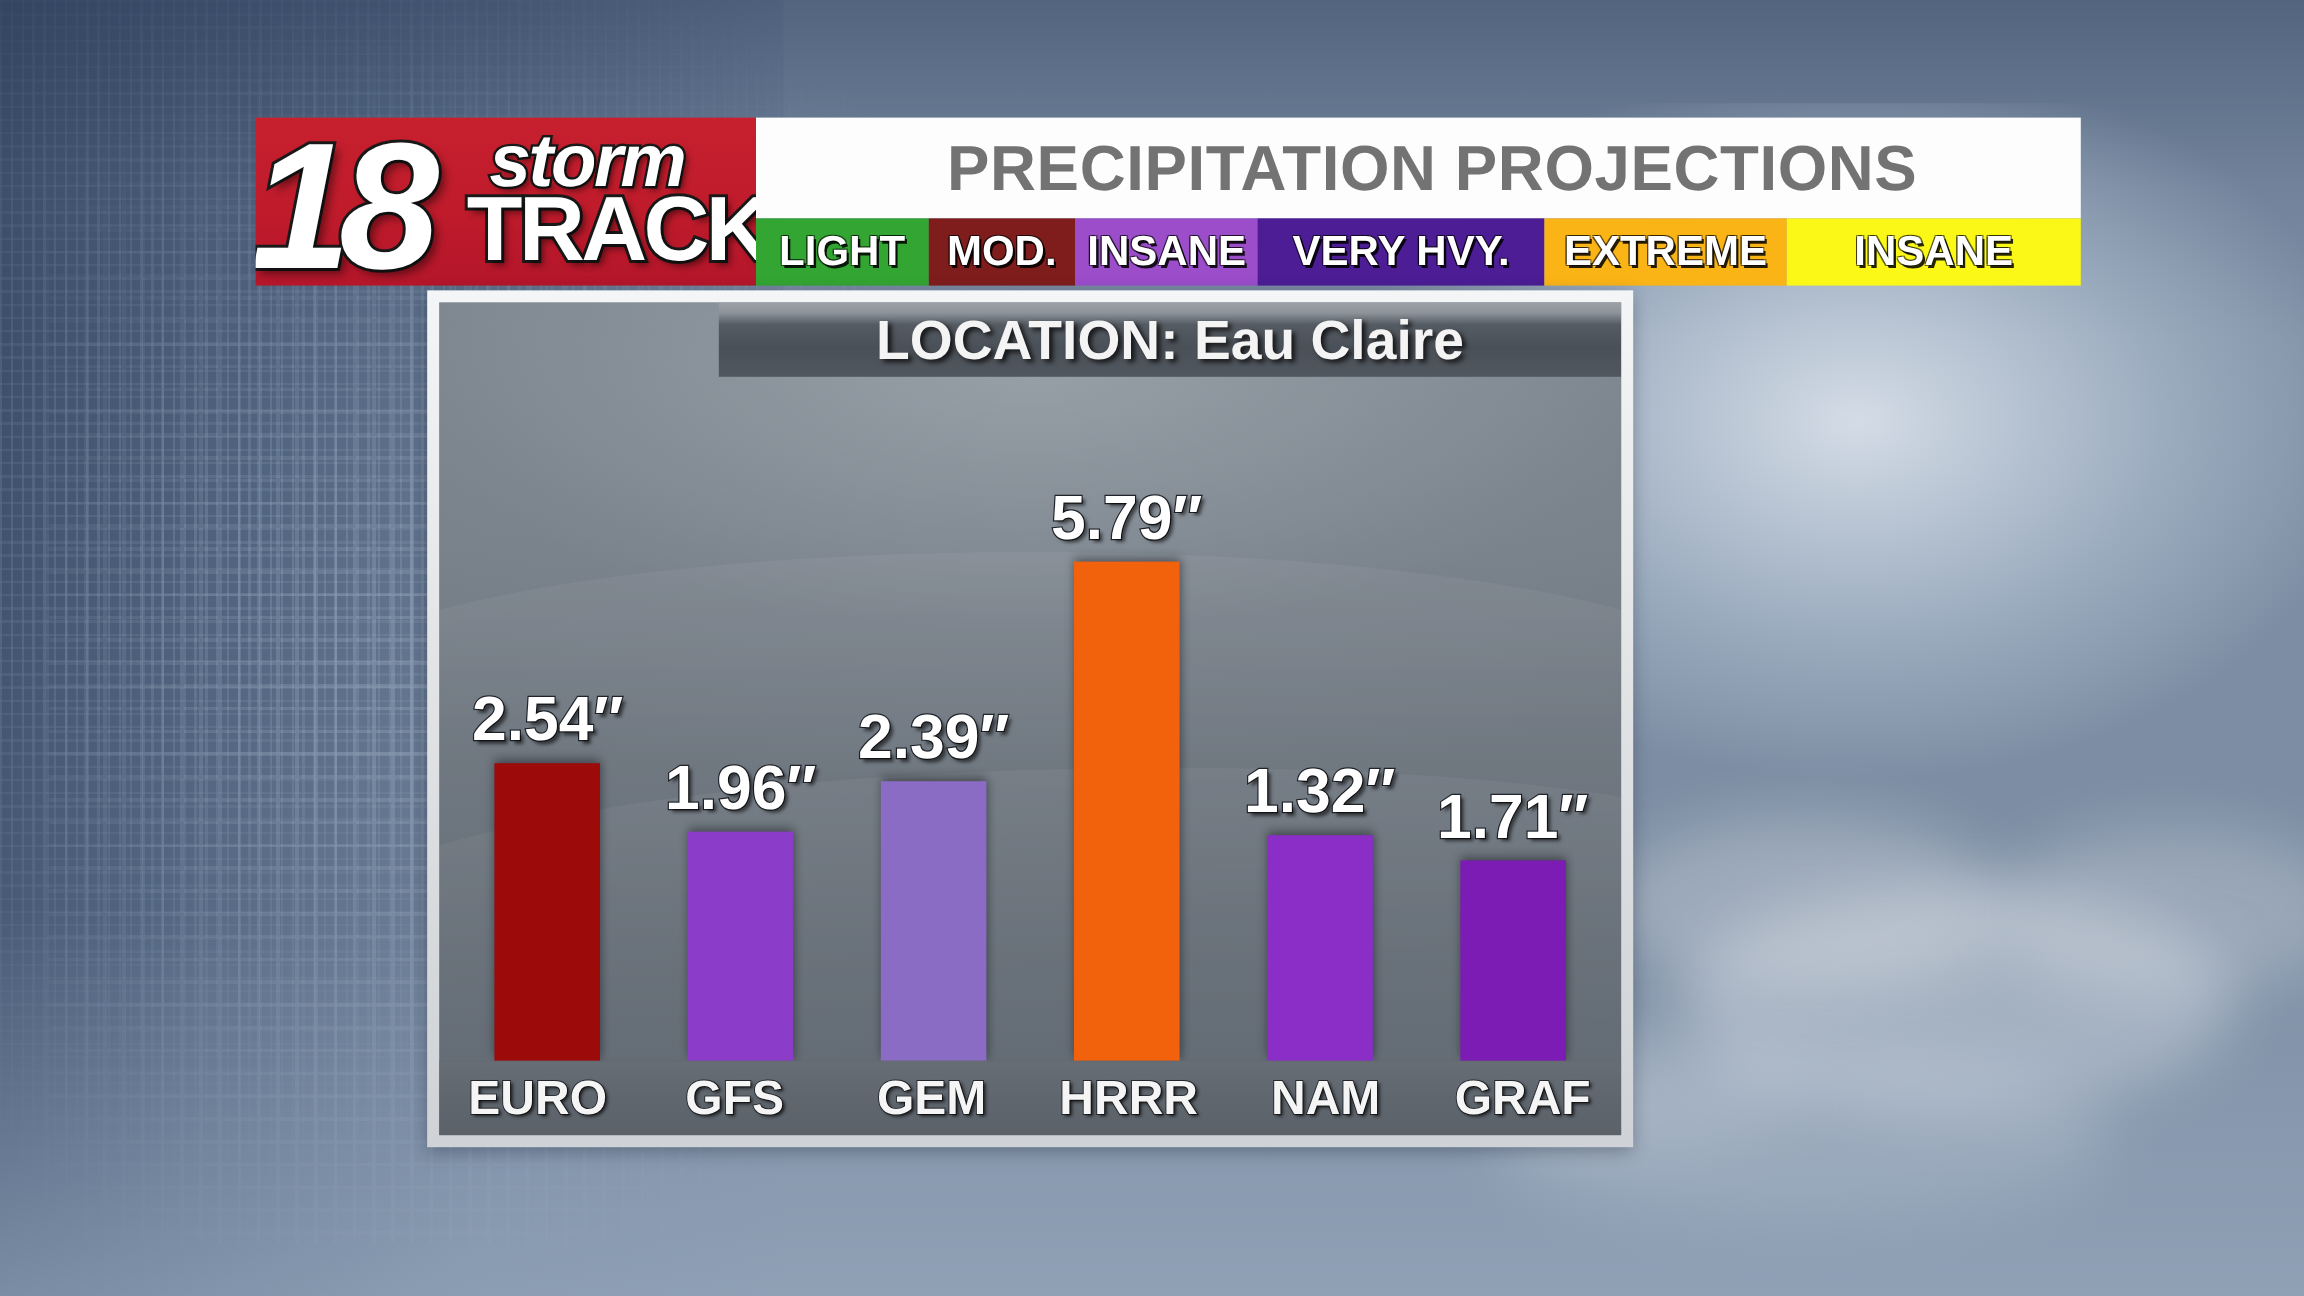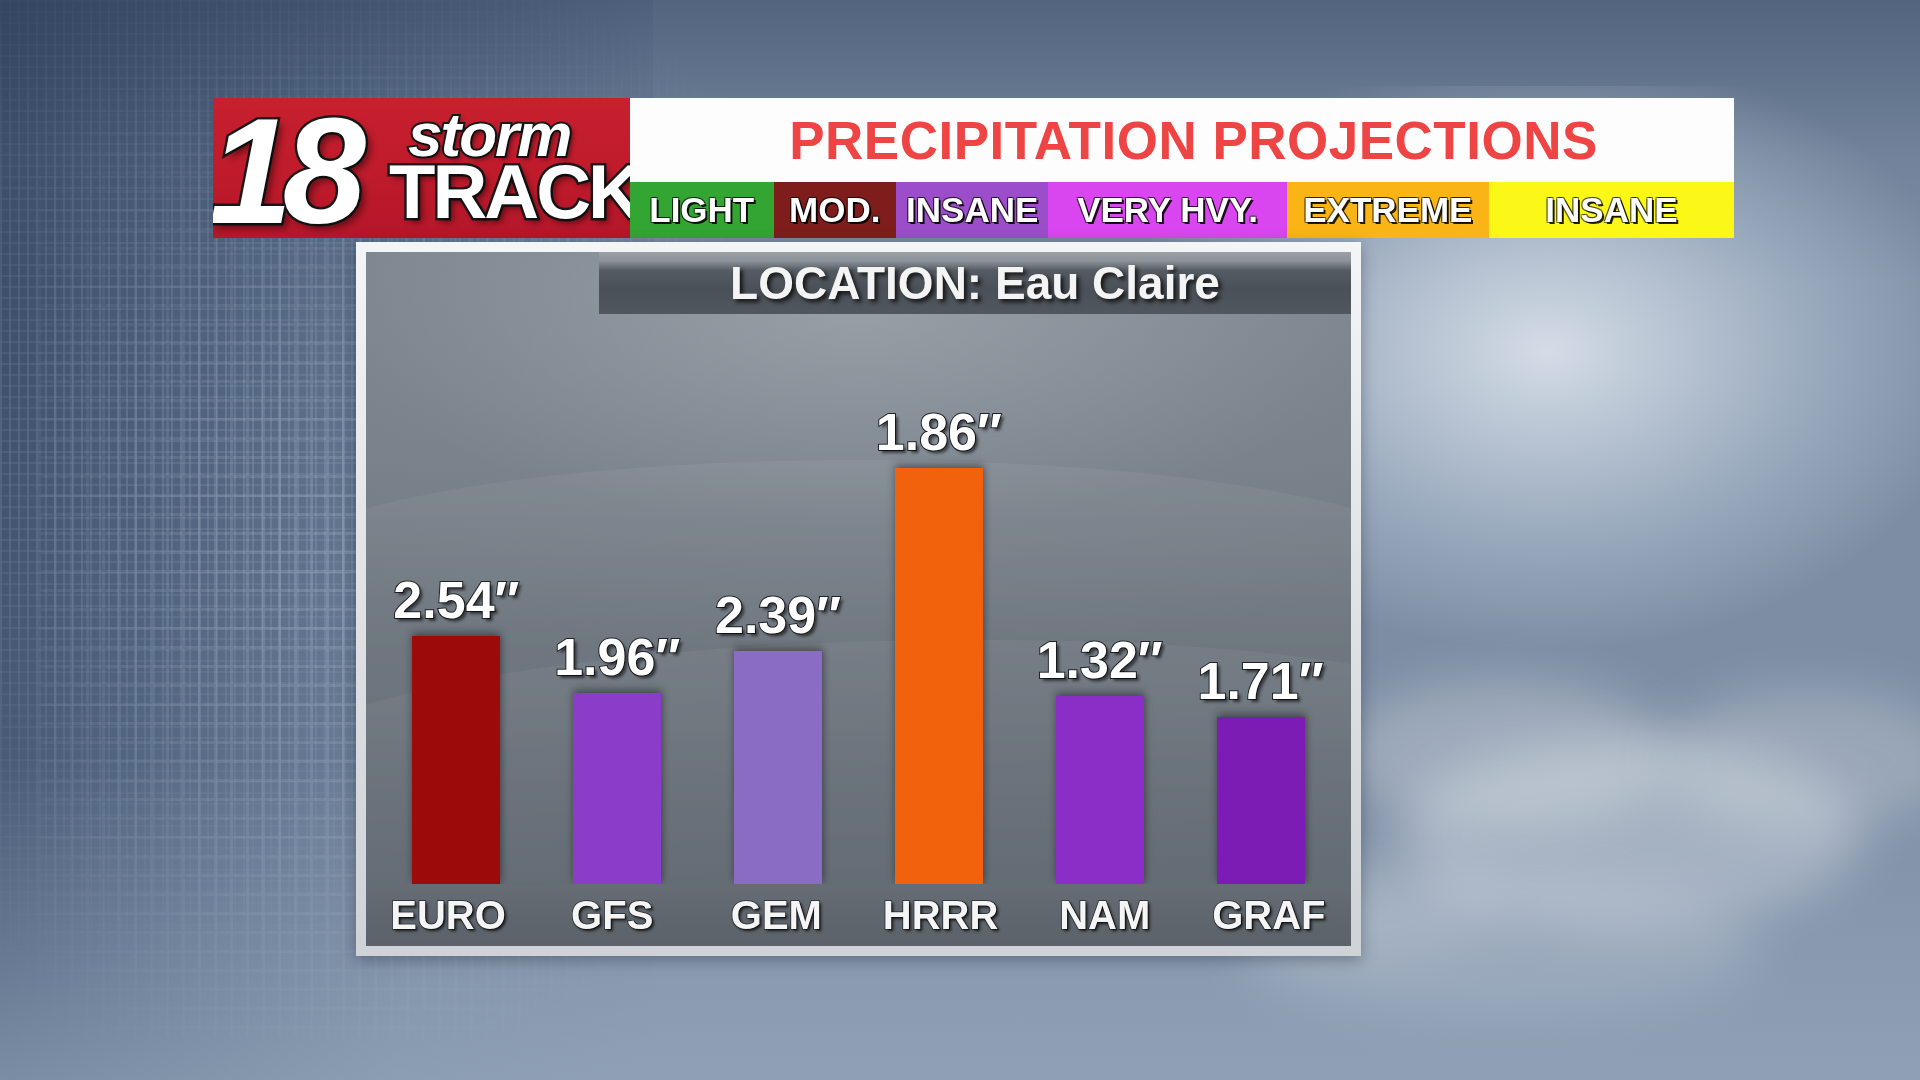--- a/index.html
+++ b/index.html
@@ -105,21 +105,21 @@
     text-shadow:4px 4px 6px rgba(0,0,0,0.5);
     text-align:center;
   }
 
   .title-bar {
     position:absolute; left:417px; top:0; width:1104px; height:84px;
     background:#fdfdfd;
     display:flex; align-items:center; justify-content:center;
   }
   .title-text {
-    font-weight:bold; font-size:53px; letter-spacing:0.5px; color:#ef4444;margin-left:23px;
+    font-weight:bold; font-size:53px; letter-spacing:0.5px; color:#737373;margin-left:23px;
   }
 
   .legend {
     position:absolute; left:417px; top:84px; width:1104px; height:56px;
     display:flex;
   }
   .legend-cell {
     display:flex; align-items:center; justify-content:center;
     height:100%;
     font-weight:bold; font-size:35px; letter-spacing:0px;
@@ -240,21 +240,21 @@
   <div class="legend" id="legend">
       <div class="legend-cell" style="background: rgb(51, 165, 50); flex: 0 0 13%;">
         <span>LIGHT</span>
       </div>
       <div class="legend-cell" style="background: #7f1d1d; flex: 0 0 11.1%;">
         <span>MOD.</span>
       </div>
       <div class="legend-cell" style="background: rgb(155, 77, 202); flex: 0 0 13.8%;">
         <span>INSANE</span>
       </div>
-      <div class="legend-cell" style="background: #d946ef; flex: 0 0 21.6%;">
+      <div class="legend-cell" style="background: #4c1d95; flex: 0 0 21.6%;">
         <span>VERY HVY.</span>
       </div>
       <div class="legend-cell" style="background: rgb(251, 180, 22); flex: 0 0 18.3%;">
         <span>EXTREME</span>
       </div>
       <div class="legend-cell" style="background: rgb(251, 247, 22); flex: 0 0 22.2%;">
         <span>INSANE</span>
       </div>
     </div>
 </div>
@@ -276,21 +276,21 @@
           </div>
           <div class="bar-col">
             <div class="bar-value">1.96″</div>
             <div class="bar-rect" style="background: rgb(139, 60, 200); height: 33.59%;"></div>
           </div>
           <div class="bar-col">
             <div class="bar-value">2.39″</div>
             <div class="bar-rect" style="background: rgb(139, 108, 196); height: 40.96%;"></div>
           </div>
           <div class="bar-col">
-            <div class="bar-value">1.86″</div>
+            <div class="bar-value">5.79″</div>
             <div class="bar-rect" style="background: rgb(242, 98, 12); height: 73%;"></div>
           </div>
           <div class="bar-col">
             <div class="bar-value">1.32″</div>
             <div class="bar-rect" style="background: rgb(139, 46, 200); height: 32.9%;"></div>
           </div>
           <div class="bar-col">
             <div class="bar-value">1.71″</div>
             <div class="bar-rect" style="background: rgb(125, 28, 181); height: 29.3%;"></div>
           </div>

